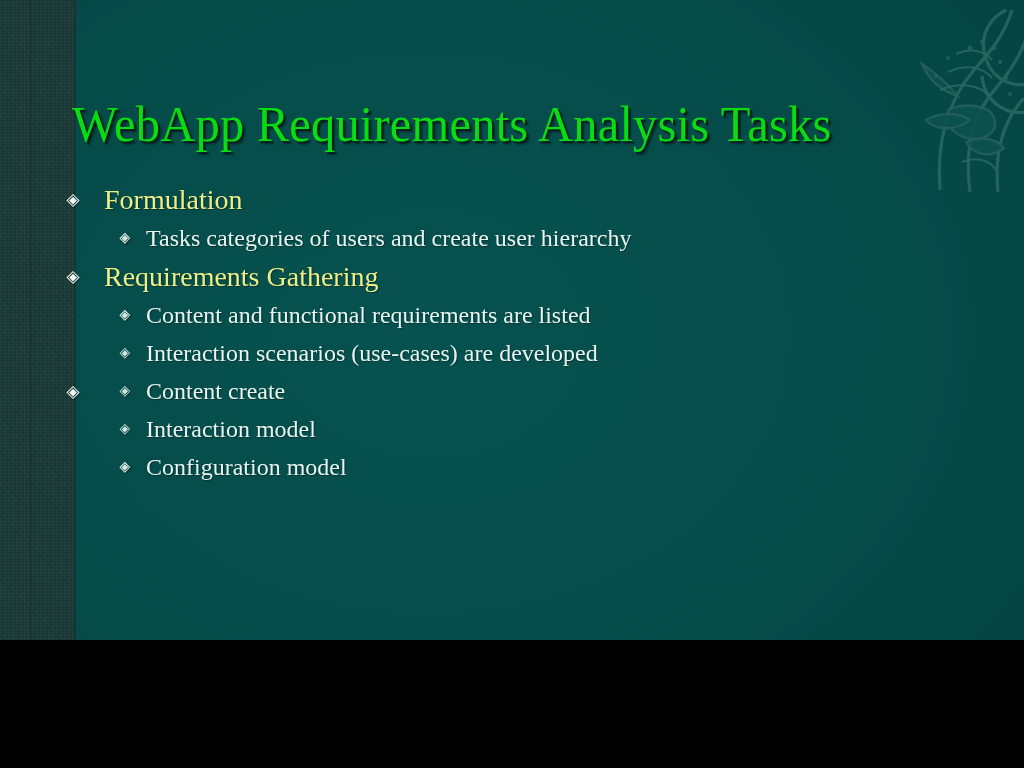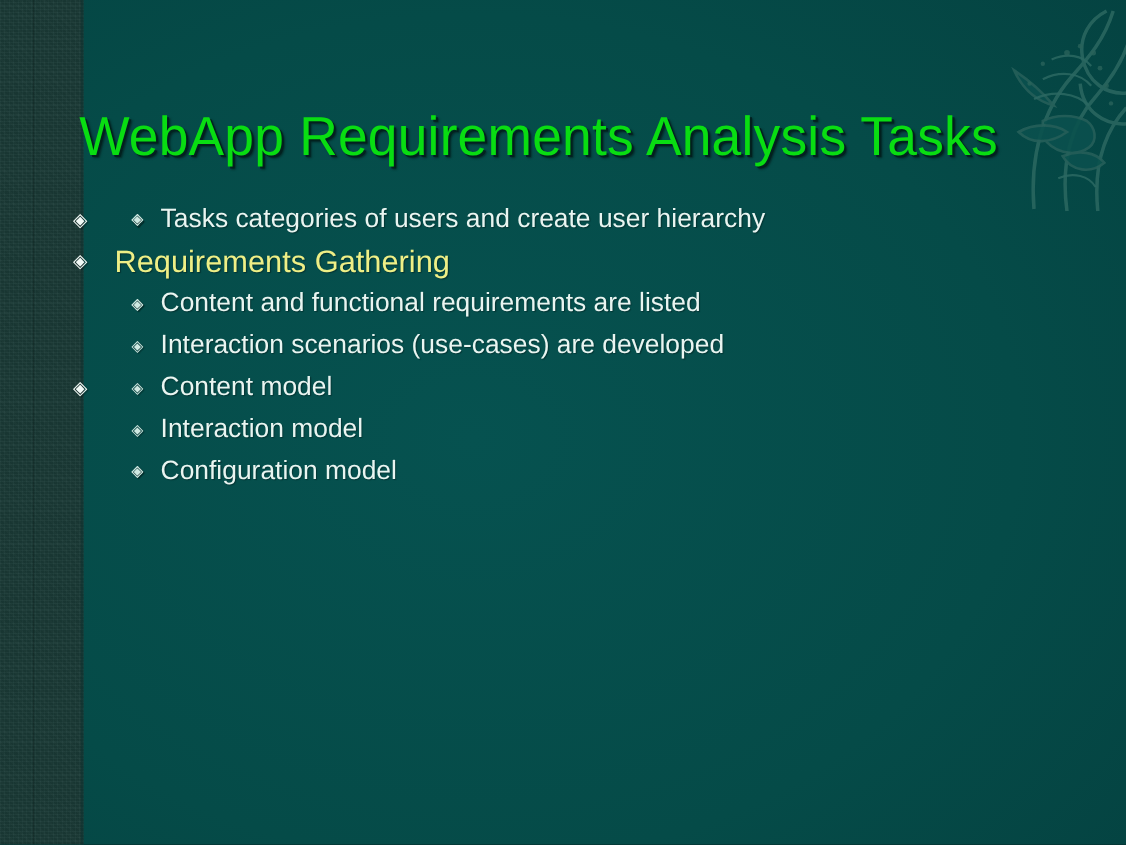--- a/index.html
+++ b/index.html
@@ -4,24 +4,24 @@
 <title>WebApp Requirements Analysis Tasks</title>
 <style>
   html, body {
     margin: 0;
     padding: 0;
     background: #000;
   }
   .slide {
     position: relative;
     width: 1024px;
-    height: 768px;
+    height: 640px;
     overflow: hidden;
     background: #054b48;
-    font-family: Liberation Sans, sans-serif;
+    font-family: Liberation Serif, serif;
     -webkit-font-smoothing: antialiased;
   }
 
   
   .bg-base {
     position: absolute;
     inset: 0;
     background:
       radial-gradient(ellipse 900px 700px at 42% 52%, #065250 0%, #054b48 55%, #04403f 100%);
   }
@@ -183,20 +183,21 @@
     </g>
   </svg>
 
   <h1 class="title">WebApp Requirements Analysis Tasks</h1>
 
   <div class="body">
 
     <div class="grp">
       <div class="l1">
         <span class="bullet">◈</span>
+        <span>Formulation</span>
       </div>
       <div class="l2">
         <span class="bullet">◈</span>
       </div>
       <div class="l2">
         <span class="bullet">◈</span>
         <span>Tasks categories of users and create user hierarchy</span>
       </div>
     </div>
 
@@ -217,21 +218,21 @@
         <span>Interaction scenarios (use-cases) are developed</span>
       </div>
     </div>
 
     <div class="grp">
       <div class="l1">
         <span class="bullet">◈</span>
       </div>
       <div class="l2">
         <span class="bullet">◈</span>
-        <span>Content model</span>
+        <span>Content create</span>
       </div>
       <div class="l2">
         <span class="bullet">◈</span>
         <span>Interaction model</span>
       </div>
       <div class="l2">
         <span class="bullet">◈</span>
       </div>
       <div class="l2">
         <span class="bullet">◈</span>

